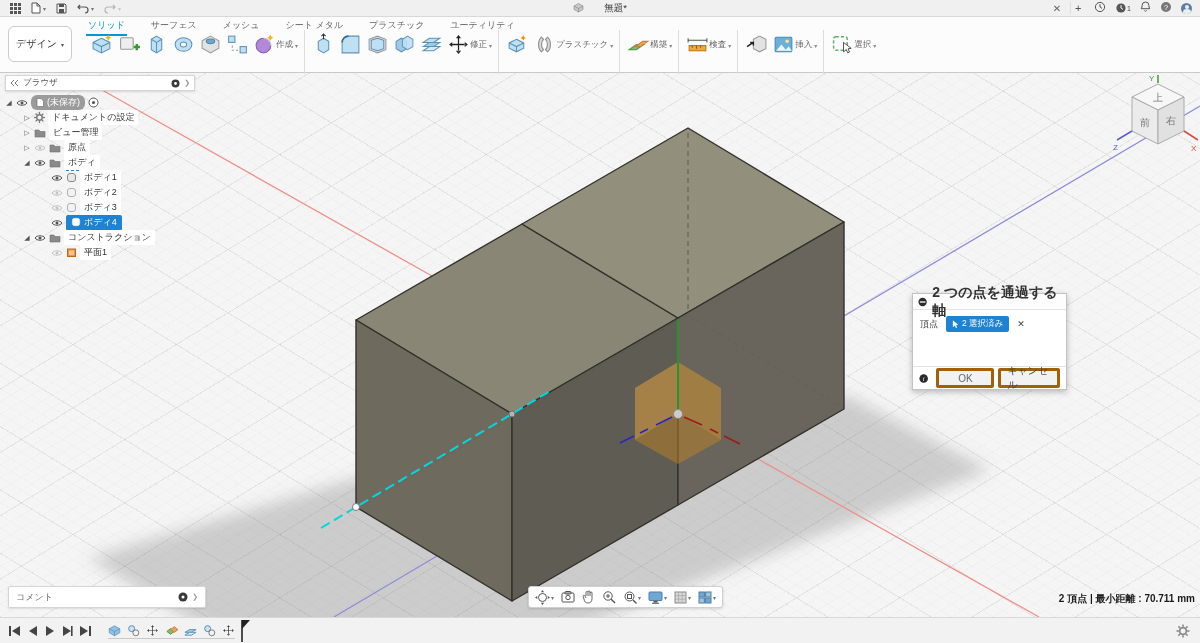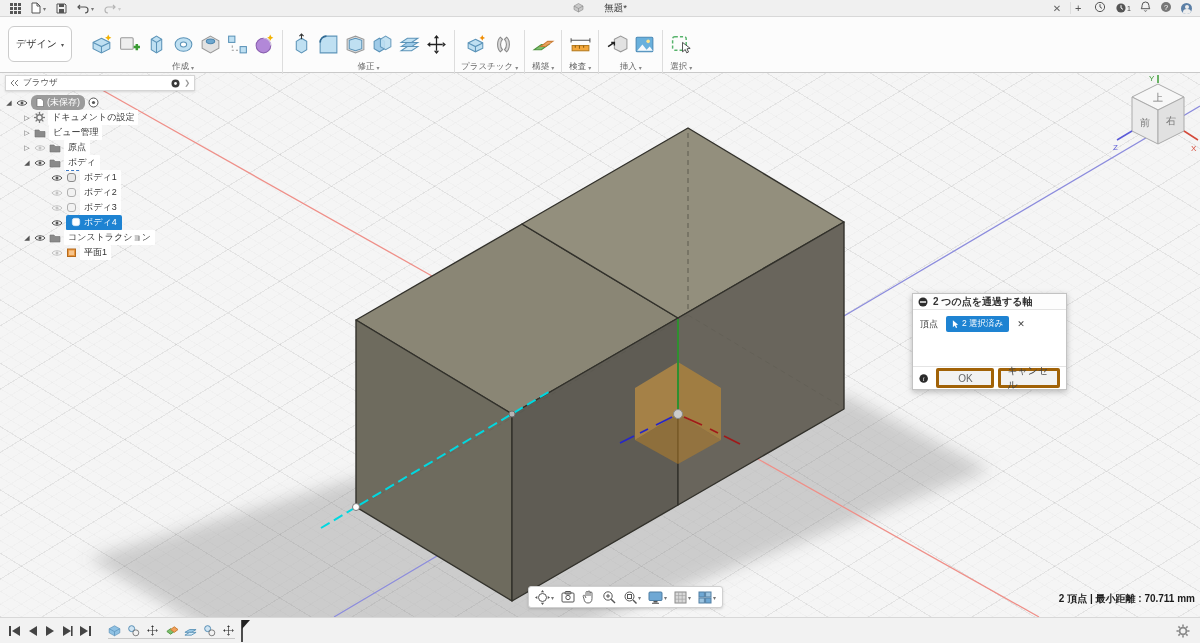--- a/index.html
+++ b/index.html
@@ -23,21 +23,21 @@
   
   .ribbon{position:absolute;left:0;top:16px;width:1200px;height:56px;background:#fcfcfc;
           border-bottom:1px solid #c9c9c9;z-index:9;}
   .design-btn{position:absolute;left:8px;top:10px;width:62px;height:34px;background:#fff;
               border:1px solid #ccc;border-radius:6px;display:flex;align-items:center;justify-content:center;
               gap:4px;font-size:10px;color:#333;}
   .tabs{position:absolute;left:86px;top:2px;display:flex;gap:22px;}
   .rtab{font-size:9px;color:#666;padding:1px 2px 2px;}
   .rtab.active{color:#0696d7;border-bottom:2px solid #0696d7;}
   .groups{position:absolute;left:84px;top:13px;display:flex;align-items:flex-start;}
-  .group{display:flex;flex-direction:column;align-items:center;padding:0 6px;}
+  .group{display:flex;align-items:center;padding:0 6px;}
   .g-icons{display:flex;align-items:center;gap:3px;height:30px;}
   .g-label{font-size:8.5px;color:#666;margin-top:2px;display:flex;gap:2px;align-items:center;}
   .g-label .crt{font-size:6px;color:#888;}
   .gdiv{width:1px;height:44px;background:#ddd;margin-top:1px;}
   .icn{width:24px;height:24px;display:flex;align-items:center;justify-content:center;}
   
   .viewport{position:absolute;left:0;top:72px;width:1200px;height:545px;background:#f5f5f5;
     background-image:
       repeating-linear-gradient(31.5deg, rgba(60,60,60,.07) 0 1px, transparent 1px 54px),
       repeating-linear-gradient(148.5deg, rgba(60,60,60,.07) 0 1px, transparent 1px 54px),
@@ -56,21 +56,21 @@
   .chip{background:#fff;padding:1px 4px;border-radius:1px;}
   .chip-root{background:#9b9b9b;color:#fff;display:flex;align-items:center;gap:3px;padding:1px 5px;border-radius:6px;}
   .chip-sel{background:#1e83d2;color:#fff;display:flex;align-items:center;gap:3px;padding:1px 5px;border-radius:2px;
             border-bottom:1px dotted #bcd9f2;}
   .tri{font-size:7px;color:#555;width:8px;text-align:center;}
   .u-dash{border-bottom:1px dashed #3b78c4;}
   
   .dialog{position:absolute;left:912px;top:293px;width:153px;background:#fff;border:1px solid #c3c3c3;
           box-shadow:0 2px 6px rgba(0,0,0,.25);z-index:7;font-size:9px;color:#333;}
   .dlg-title{height:15px;display:flex;align-items:center;gap:5px;padding:0 5px;background:#fdfdfd;
-             border-bottom:1px solid #e4e4e4;font-weight:bold;font-size:10px;}
+             border-bottom:1px solid #e4e4e4;font-weight:bold;font-size:14px;}
   .dlg-body{height:50px;padding:6px 7px 0;}
   .dlg-row{display:flex;align-items:center;gap:8px;}
   .sel-chip{background:#1e83d2;color:#fff;border-radius:2px;display:flex;align-items:center;gap:3px;
             padding:2px 6px;font-size:8.5px;}
   .dlg-x{color:#444;font-size:9px;font-weight:bold;}
   .dlg-foot{height:22px;border-top:1px solid #e4e4e4;display:flex;align-items:center;padding:0 6px;gap:4px;}
   .dlg-btn{height:14px;min-width:40px;background:#f2f2f2;border:3px solid #a16207;border-radius:2px;
            font-size:10px;color:#666;display:flex;align-items:center;justify-content:center;padding:0 6px;}
   .spacer{flex:1;}
   
@@ -178,20 +178,28 @@
       </span>
       <span class="avatar"></span>
     </div>
   </div>
 
   <div class="ribbon">
     <div class="design-btn">
       <span>デザイン</span>
       <span style="font-size:6px;color:#555">▾</span>
     </div>
+    <div class="tabs">
+      <span class="rtab active">ソリッド</span>
+      <span class="rtab">サーフェス</span>
+      <span class="rtab">メッシュ</span>
+      <span class="rtab">シート メタル</span>
+      <span class="rtab">プラスチック</span>
+      <span class="rtab">ユーティリティ</span>
+    </div>
     <div class="groups">
 
       <div class="group">
         <div class="g-icons">
           <span class="icn">
               <svg width="23" height="23" viewBox="0 0 22 22">
                 <path d="M10 5 18 9v6l-8 4-8-4V9z" fill="#bfe0f2" stroke="#5b93b8"></path>
                 <path d="M2 9l8 4 8-4M10 13v6" stroke="#5b93b8" fill="none"></path>
                 <path d="M16.5 1.5l1 2 2 1-2 1-1 2-1-2-2-1 2-1z" fill="#f3b200"></path>
               </svg>
@@ -624,20 +632,28 @@
       <svg width="11" height="11" viewBox="0 0 11 11">
           <circle cx="5.5" cy="5.5" r="5" fill="#2b2b2b"></circle>
           <text x="5.5" y="8.3" font-size="7.5" text-anchor="middle" fill="#fff" font-family="Liberation Serif,serif" font-style="italic">i</text>
         </svg>
       <span class="spacer"></span>
       <span class="dlg-btn">OK</span>
       <span class="dlg-btn" style="color:#444">キャンセル</span>
     </div>
   </div>
 
+  <div class="comment-bar">
+    <span style="flex:1">コメント</span>
+    <svg width="10" height="10" viewBox="0 0 10 10">
+        <circle cx="5" cy="5" r="4.5" fill="#3a3a3a"></circle>
+        <circle cx="5" cy="5" r="1.5" fill="#fff"></circle>
+      </svg>
+    <span style="font-size:7px;color:#999">❯</span>
+  </div>
 
   <div class="navbar">
     <span class="nv">
       <svg width="15" height="15" viewBox="0 0 15 15">
           <circle cx="7.5" cy="7.5" r="4" fill="none" stroke="#555"></circle>
           <path d="M7.5 0l1.6 2.3H5.9zM7.5 15l1.6-2.3H5.9zM0 7.5l2.3-1.6v3.2zM15 7.5l-2.3-1.6v3.2z" fill="#555"></path>
         </svg>
       <span class="crt">▾</span>
     </span>
     <span class="nv">

